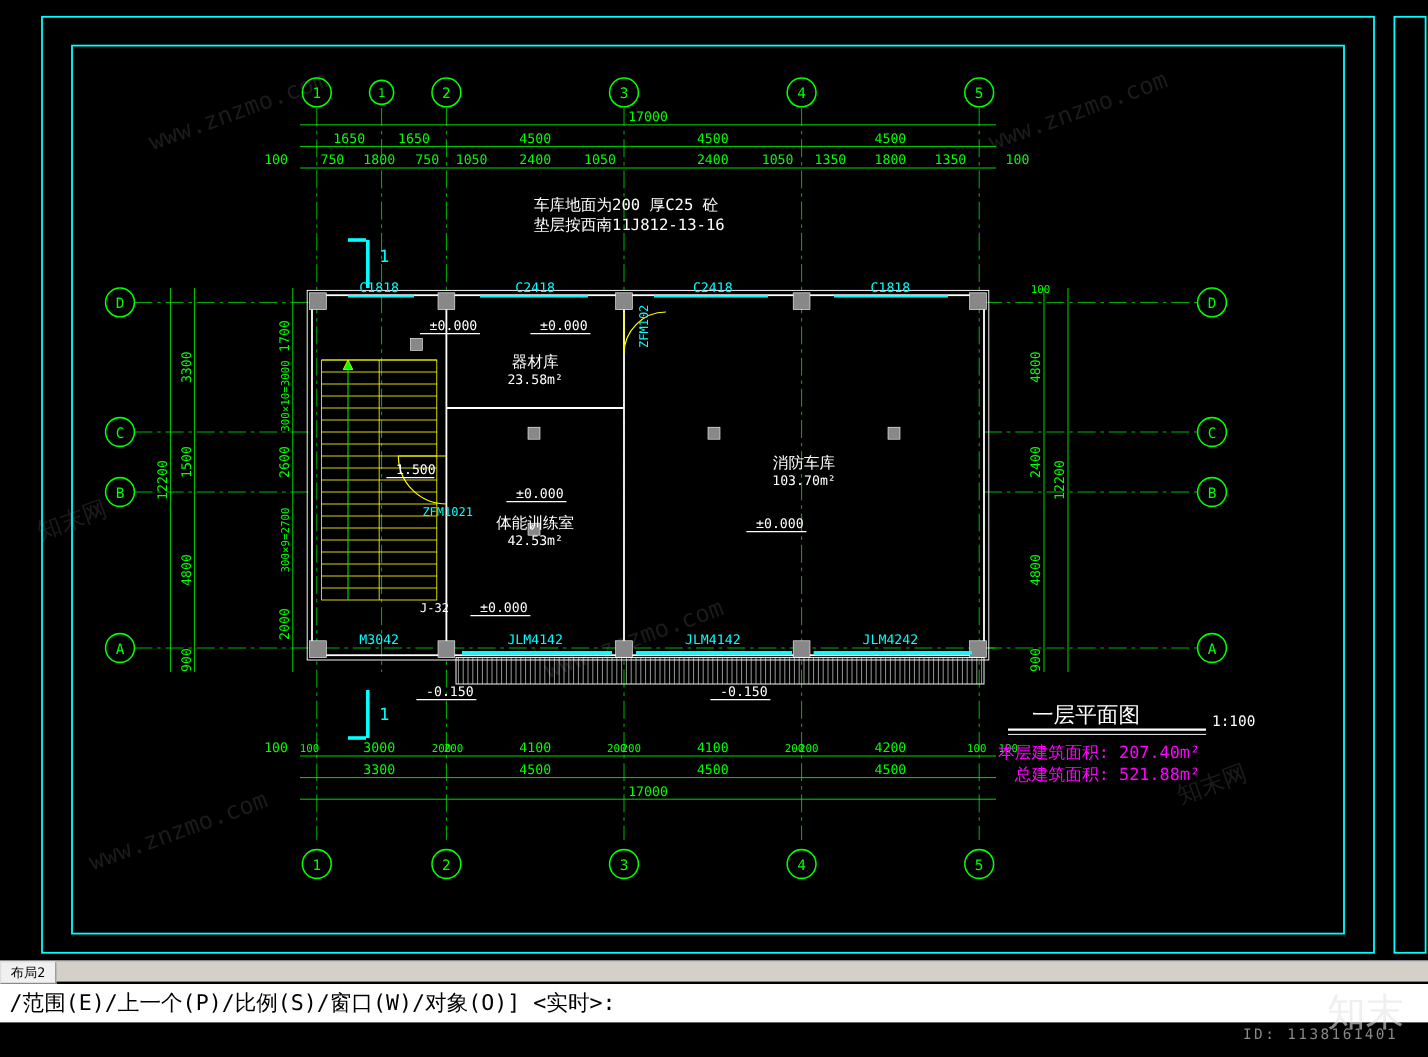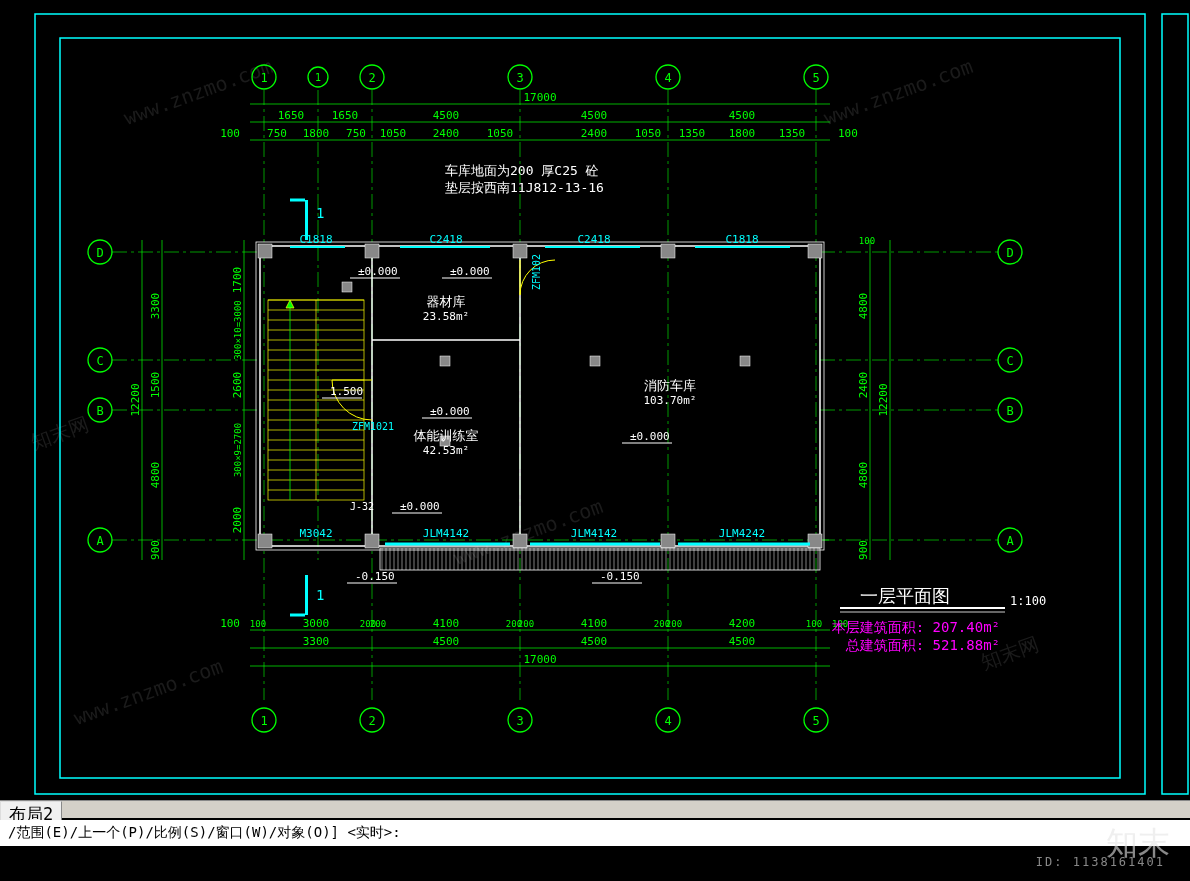--- a/index.html
+++ b/index.html
@@ -1,21 +1,21 @@
 <!DOCTYPE html>
 <html><head>
 <meta charset="utf-8">
 <style>
 *{margin:0;padding:0;box-sizing:border-box}
 body{background:#000;font-family:"SimSun",monospace;font-size:11px;overflow:hidden;width:1190px;height:881px;position:relative}
 .canvas{position:absolute;top:0;left:0;width:1190px;height:800px;background:#000}
 svg{position:absolute;top:0;left:0}
-.tab-bar{position:absolute;top:800px;left:0;width:100%;height:18px;background:#d4d0c8;border-top:1px solid #888;font-size:17px}
+.tab-bar{position:absolute;top:800px;left:0;width:100%;height:18px;background:#d4d0c8;border-top:1px solid #888;font-size:11px}
 .tab{display:inline-block;padding:1px 8px;border:1px outset #ddd;background:#f0f0f0;color:#000}
-.cmd-line{position:absolute;top:820px;left:0;width:100%;padding:4px 8px;background:#fff;color:#000;font-size:14px;font-family:monospace}
+.cmd-line{position:absolute;top:820px;left:0;width:100%;padding:4px 8px;background:#fff;color:#000;font-size:18px;font-family:monospace}
 .watermark{position:absolute;bottom:15px;right:20px;color:#e5e5e5;font-size:32px;font-family:"Microsoft YaHei";opacity:0.6}
 .id-text{position:absolute;bottom:12px;right:25px;color:#888;font-size:12px;letter-spacing:2px}
 .wm-diag{position:absolute;color:#444;font-size:20px;transform:rotate(-20deg);opacity:0.4;pointer-events:none}
 text{font-family:"SimSun",monospace}
 .lbl-green{fill:#0f0;font-size:12px}
 .lbl-cyan{fill:#0ff;font-size:11px}
 .lbl-white{fill:#fff;font-size:13px}
 .lbl-magenta{fill:#f0f;font-size:14px}
 .dim-txt{fill:#0f0;font-size:11px}
 .grid-mark{fill:none;stroke:#0f0;stroke-width:1.3}

